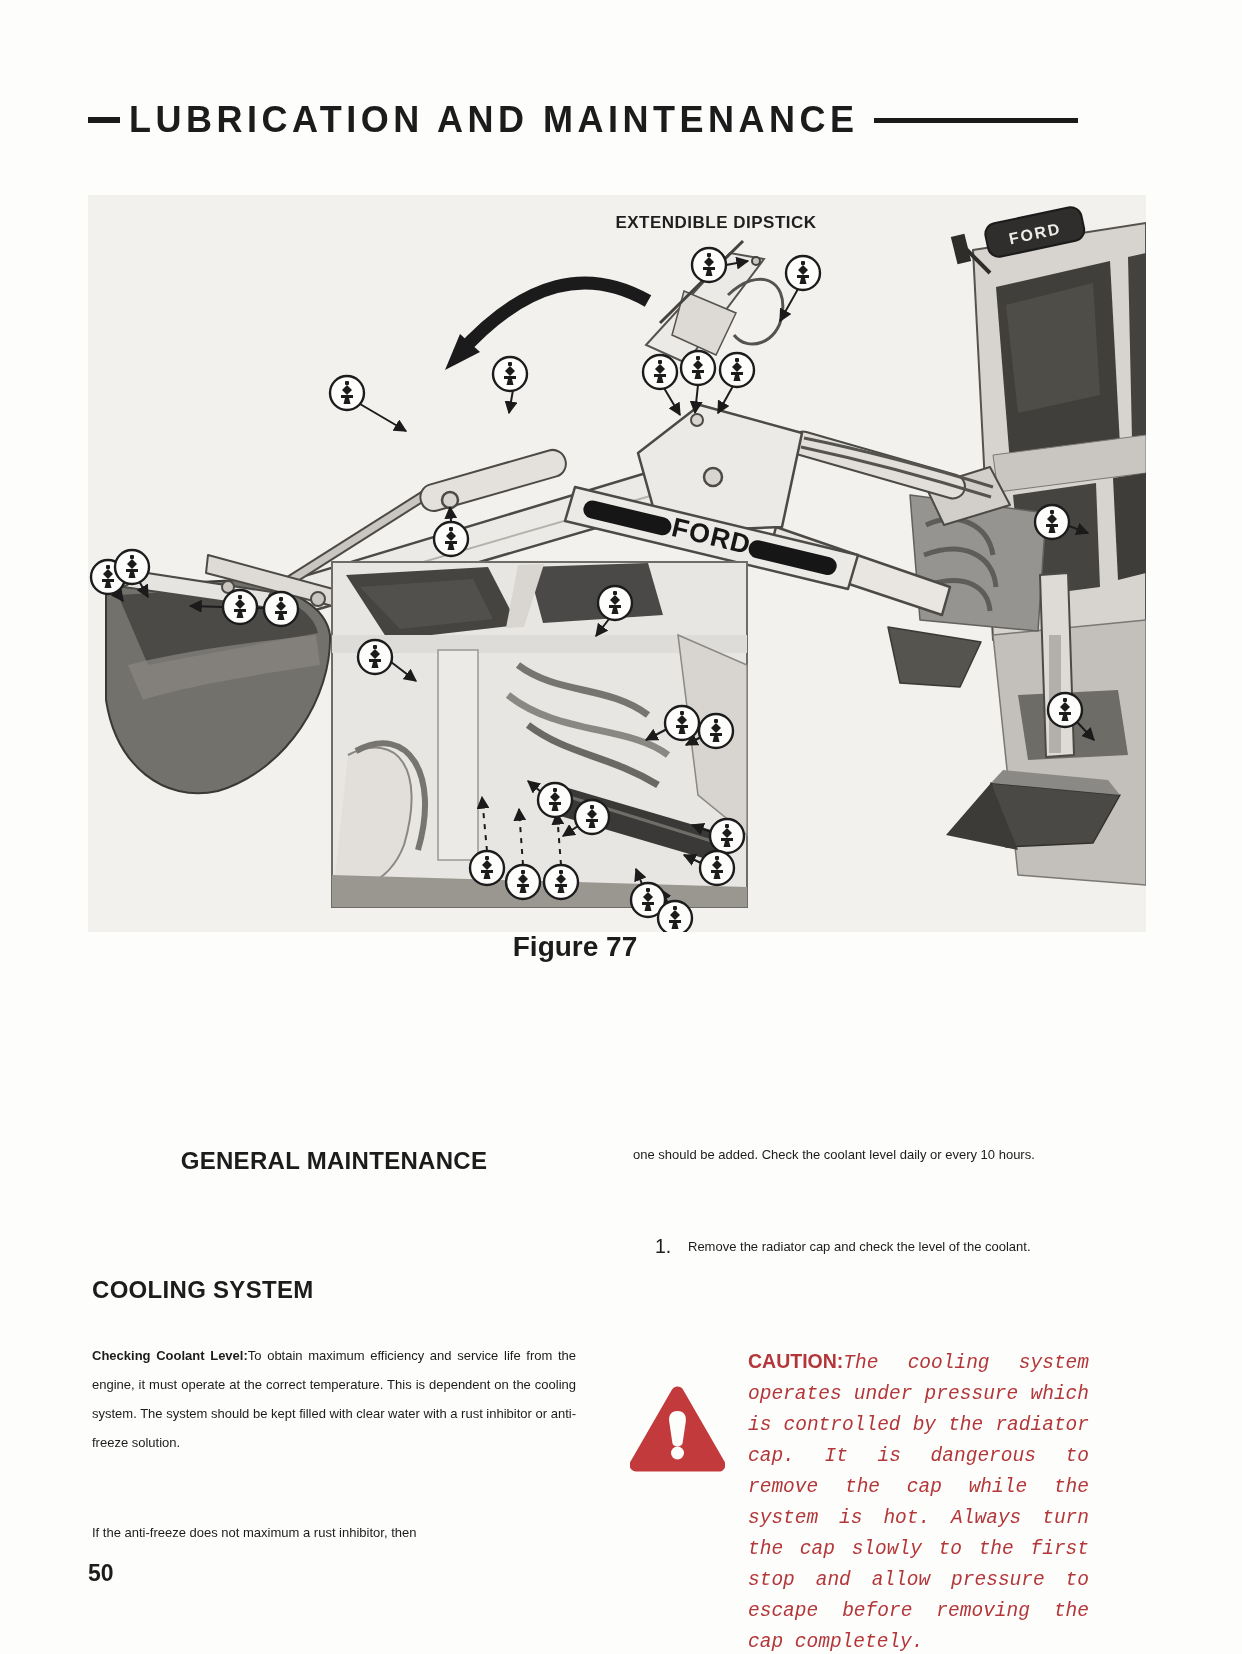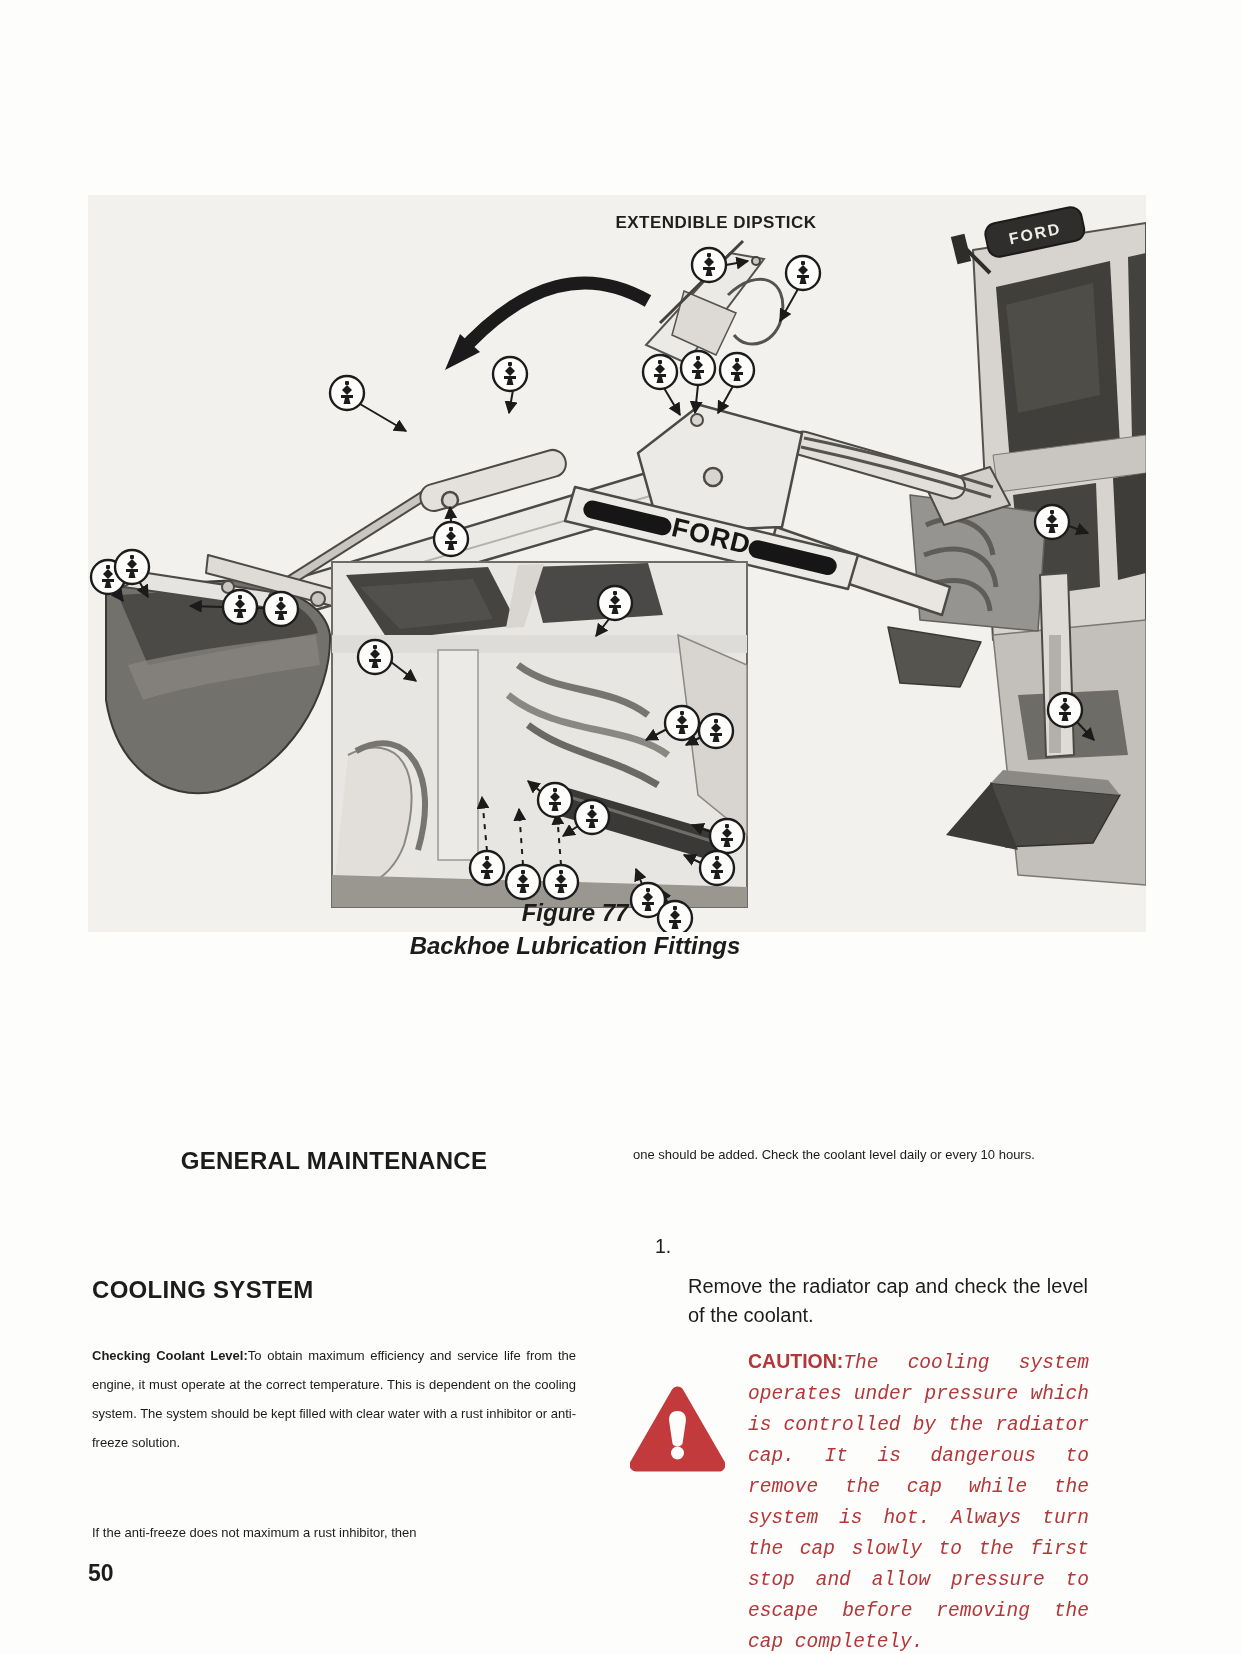--- a/index.html
+++ b/index.html
@@ -8,46 +8,51 @@
     background:#fdfdfc;font-family:"Liberation Sans",sans-serif;color:#1c1c1c;
     overflow:hidden;
   }
   
   .header{position:absolute;left:88px;top:98px;width:990px;height:44px;display:flex;align-items:center;}
   .header-dash{width:32px;height:6px;background:#1b1b1b;margin-right:9px;flex:none;}
   .header-title{font-size:36px;font-weight:bold;letter-spacing:4.5px;white-space:nowrap;line-height:1;}
   .header-rule{flex:1;height:5px;background:#1b1b1b;margin-left:16px;}
   
   .figure-wrap{position:absolute;left:88px;top:195px;width:1058px;height:737px;}
-  .caption{position:absolute;left:92px;top:896px;width:966px;text-align:center;
-    font-size:24px;font-weight:bold;line-height:33px;font-style:italic;}
+  .caption{position:absolute;left:92px;top:930px;width:966px;text-align:center;
+    font-size:28px;font-weight:bold;line-height:33px;}
   
   .h-section{position:absolute;font-size:24px;font-weight:bold;letter-spacing:0.3px;}
   #gen-heading{left:92px;top:1147px;width:484px;text-align:center;}
   #cooling-heading{left:92px;top:1276px;width:484px;text-align:left;}
   .body-par{font-size:13px;line-height:29px;text-align:justify;}
   #para1{position:absolute;left:92px;top:1341px;width:484px;}
   .p1-lead{font-weight:bold;margin-right:0;}
   #para2{position:absolute;left:92px;top:1518px;width:484px;text-align:left;}
   #page-number{position:absolute;left:88px;top:1560px;font-size:23px;font-weight:bold;}
   #r-para1{position:absolute;left:633px;top:1140px;width:455px;}
   #r-item{position:absolute;left:655px;top:1232px;width:433px;display:flex;}
   #r-item .num{flex:none;width:33px;font-size:19.5px;line-height:29px;}
-  #r-item .txt{flex:1;font-size:20px;line-height:29px;text-align:justify;margin-top:40px;}
+  #r-item .txt{flex:1;font-size:13px;line-height:29px;text-align:justify;}
   .caution-icon{position:absolute;left:630px;top:1384px;width:95px;height:92px;}
   .caution-text{position:absolute;left:748px;top:1347px;width:341px;
     font-size:19.5px;line-height:29px;text-align:justify;}
   .caution-label{font-weight:bold;font-style:normal;}
   .caution-body{font-style:italic;font-family:Liberation Mono, monospace;}
 </style>
 </head>
 <body>
 
 <div class="page">
 
+  <div class="header">
+    <div class="header-dash"></div>
+    <div class="header-title">LUBRICATION AND MAINTENANCE</div>
+    <div class="header-rule"></div>
+  </div>
 
   <div class="figure-wrap">
   <svg width="1058" height="737" viewBox="0 0 1058 737" xmlns="http://www.w3.org/2000/svg">
     <defs>
       <marker id="arr" viewBox="0 0 10 10" refX="9" refY="5" markerWidth="6.5" markerHeight="6.5" orient="auto-start-reverse">
         <path d="M0,0 L10,5 L0,10 Z" fill="#1b1b1b"></path>
       </marker>
       <g id="gficon">
         <circle r="17" fill="#fdfdfc" stroke="#1c1c1c" stroke-width="2.4"></circle>
         <g fill="#1c1c1c">
@@ -228,21 +233,20 @@
       <use href="#gficon" x="587" y="723"></use>
       <use href="#gficon" x="399" y="673"></use>
       <use href="#gficon" x="435" y="687"></use>
       <use href="#gficon" x="473" y="687"></use>
     </g>
   </svg>
   </div>
 
   <div class="caption">
     <div>Figure 77</div>
-    <div>Backhoe Lubrication Fittings</div>
   </div>
 
   <div id="gen-heading" class="h-section">GENERAL MAINTENANCE</div>
   <div id="cooling-heading" class="h-section">COOLING SYSTEM</div>
 
   <div id="para1" class="body-par">
     <span class="p1-lead">Checking Coolant Level:</span><span>To obtain maximum efficiency and service life from the engine, it must operate at the correct temperature. This is dependent on the cooling system. The system should be kept filled with clear water with a rust inhibitor or anti-freeze solution.</span>
   </div>
 
   <div id="para2" class="body-par">If the anti-freeze does not maximum a rust inhibitor, then</div>

